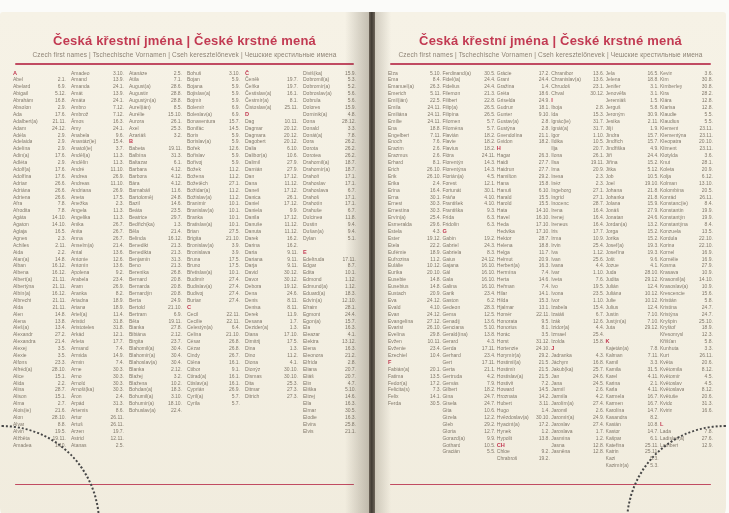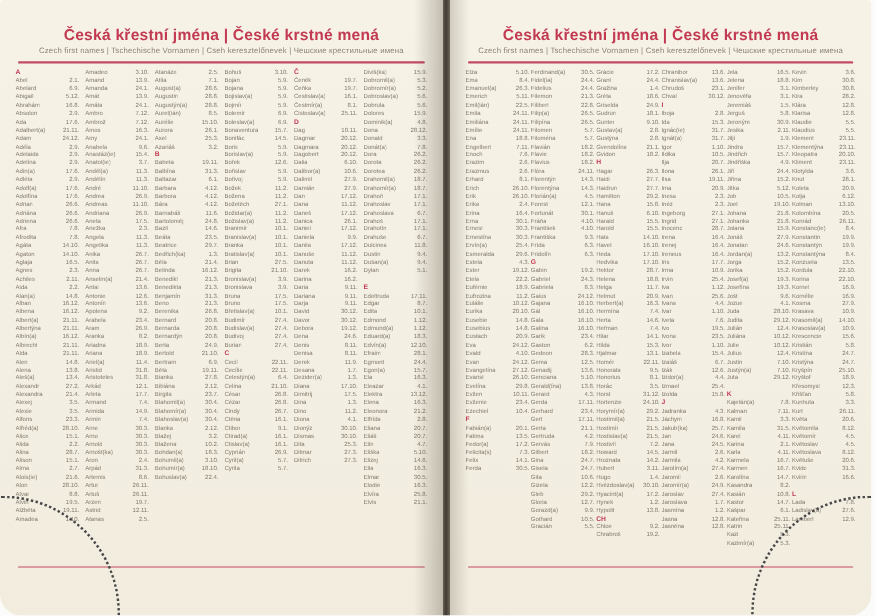--- a/index.html
+++ b/index.html
@@ -1,17 +1,17 @@
 <!DOCTYPE html>
 <html><head>
 <meta charset="utf-8">
 <style>
   html,body{margin:0;padding:0;background:#fbfbf9;width:729px;height:513px;overflow:hidden;}
   body{font-family:"Liberation Sans", sans-serif;position:relative;}
-  .spread{position:absolute;inset:0;}
+  .spread{position:absolute;inset:0;margin-top:12px;}
   .page{position:absolute;top:0;height:513px;overflow:hidden;
         background:linear-gradient(180deg,#f6f2e6 0%,#f3efe2 60%,#f1ecde 100%);}
   .page-left{left:0;width:369px;border-radius:3px 0 0 18px;}
   .page-right{left:375px;width:351px;border-radius:0 3px 18px 0;}
   .page-left::after{content:"";position:absolute;top:0;bottom:0;right:0;width:24px;
         background:linear-gradient(to right,rgba(80,70,55,0) 0%,rgba(80,70,55,0.30) 100%);pointer-events:none;}
   .page-right::before{content:"";position:absolute;top:0;bottom:0;left:0;width:16px;
         background:linear-gradient(to left,rgba(80,70,55,0) 0%,rgba(80,70,55,0.22) 100%);pointer-events:none;}
   .spine{position:absolute;left:369px;top:0;width:6px;height:513px;
         background:linear-gradient(to right,#6a6156,#413b33 45%,#6e665a);}

